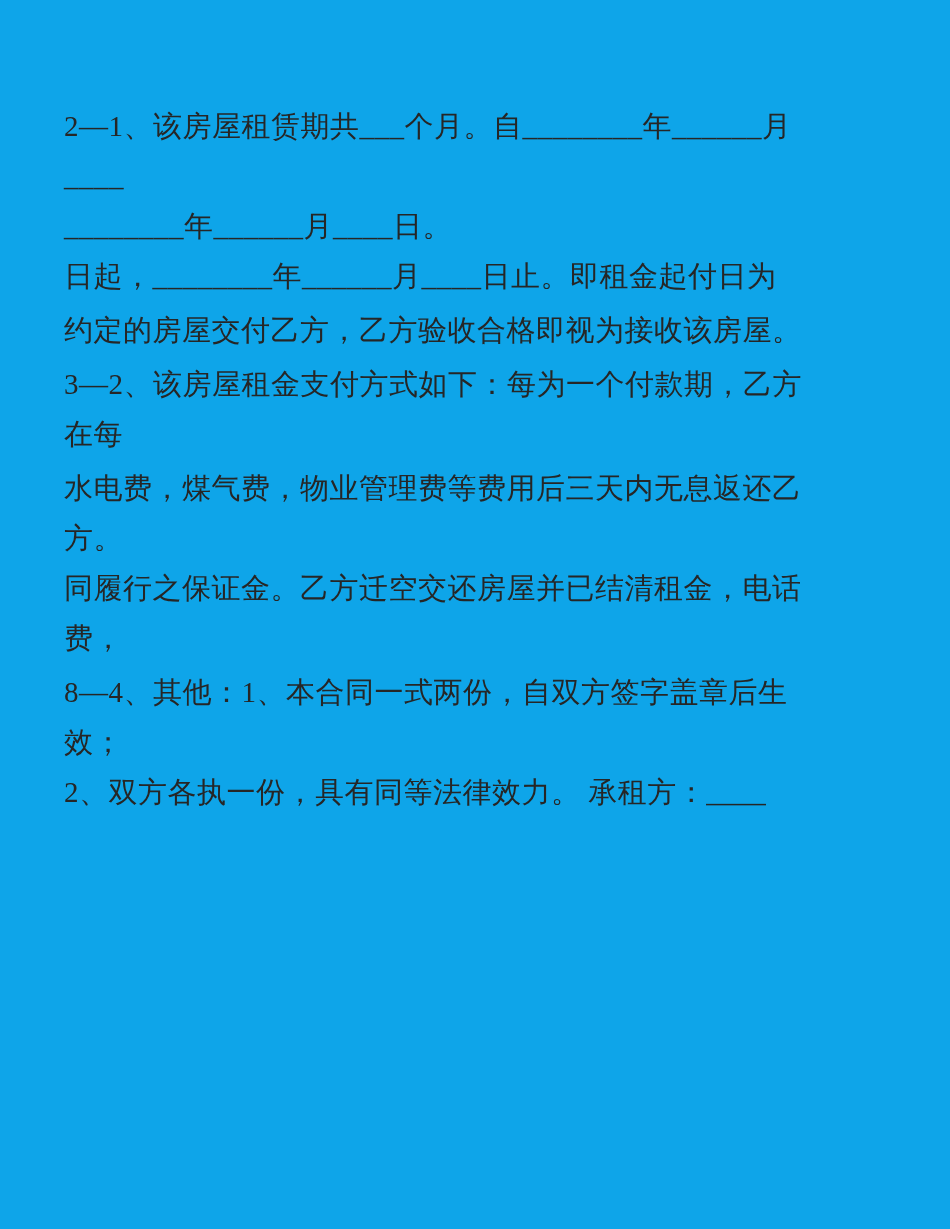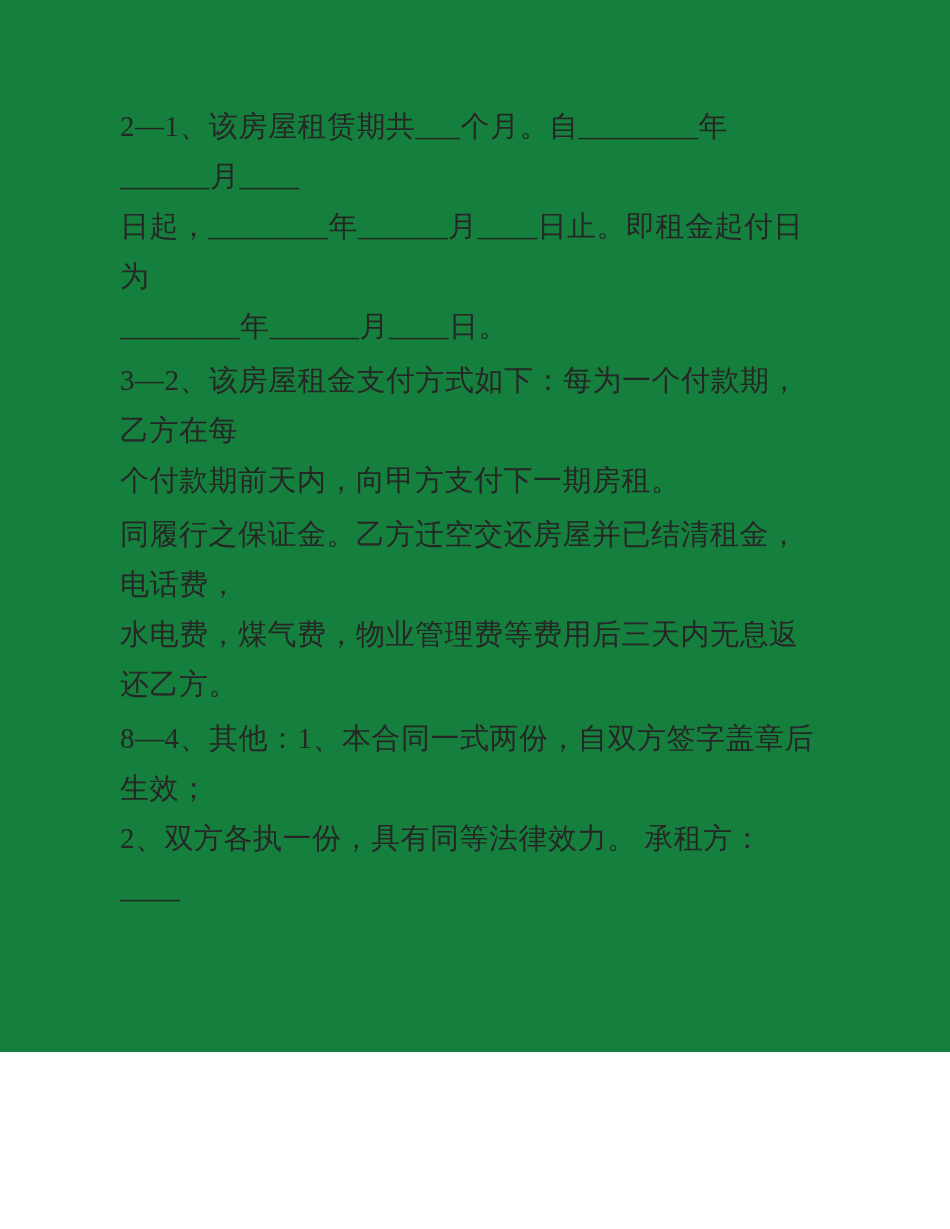--- a/index.html
+++ b/index.html
@@ -9,24 +9,24 @@
   body {
     width: 950px;
     height: 1229px;
     background: #ffffff;
     overflow: hidden;
     font-family: "Liberation Serif", "DejaVu Serif", serif;
   }
   .page {
     position: relative;
     width: 950px;
-    height: 1052px;
-    background: #15803d;
+    height: 1229px;
+    background: #0ea5e9;
     box-sizing: border-box;
-    padding: 101px 136px 0 120px;
+    padding: 101px 136px 0 64px;
   }
   .para {
     margin: 0 0 4px 0;
     padding: 0;
   }
   .line {
     font-size: 29px;
     line-height: 50px;
     color: #262626;
     letter-spacing: 0.5px;
@@ -34,36 +34,36 @@
     font-weight: 400;
   }
 </style>
 </head>
 <body>
 
 <div class="page">
 
   <div class="para">
     <div class="line">2—1、该房屋租赁期共___个月。自________年______月____</div>
+    <div class="line">________年______月____日。</div>
     <div class="line">日起，________年______月____日止。即租金起付日为</div>
-    <div class="line">________年______月____日。</div>
   </div>
 
   <div class="para">
+    <div class="line">约定的房屋交付乙方，乙方验收合格即视为接收该房屋。</div>
   </div>
 
 
   <div class="para">
     <div class="line">3—2、该房屋租金支付方式如下：每为一个付款期，乙方在每</div>
-    <div class="line">个付款期前天内，向甲方支付下一期房租。</div>
   </div>
 
   <div class="para">
+    <div class="line">水电费，煤气费，物业管理费等费用后三天内无息返还乙方。</div>
     <div class="line">同履行之保证金。乙方迁空交还房屋并已结清租金，电话费，</div>
-    <div class="line">水电费，煤气费，物业管理费等费用后三天内无息返还乙方。</div>
   </div>
 
   <div class="para">
     <div class="line">8—4、其他：1、本合同一式两份，自双方签字盖章后生效；</div>
     <div class="line">2、双方各执一份，具有同等法律效力。 承租方：____</div>
   </div>
 
 </div>
 
 </body></html>

